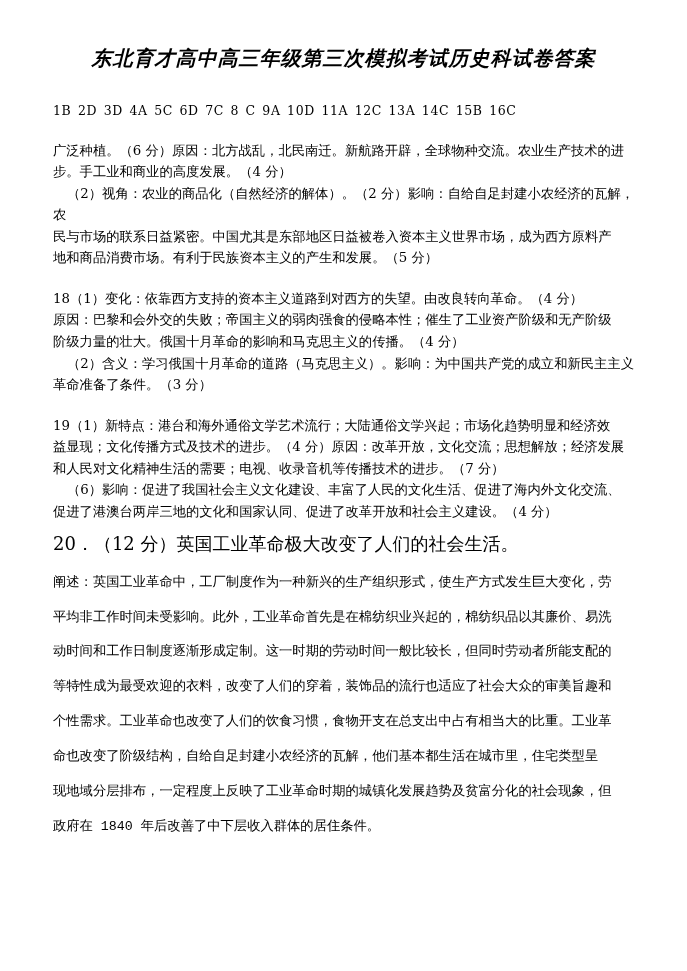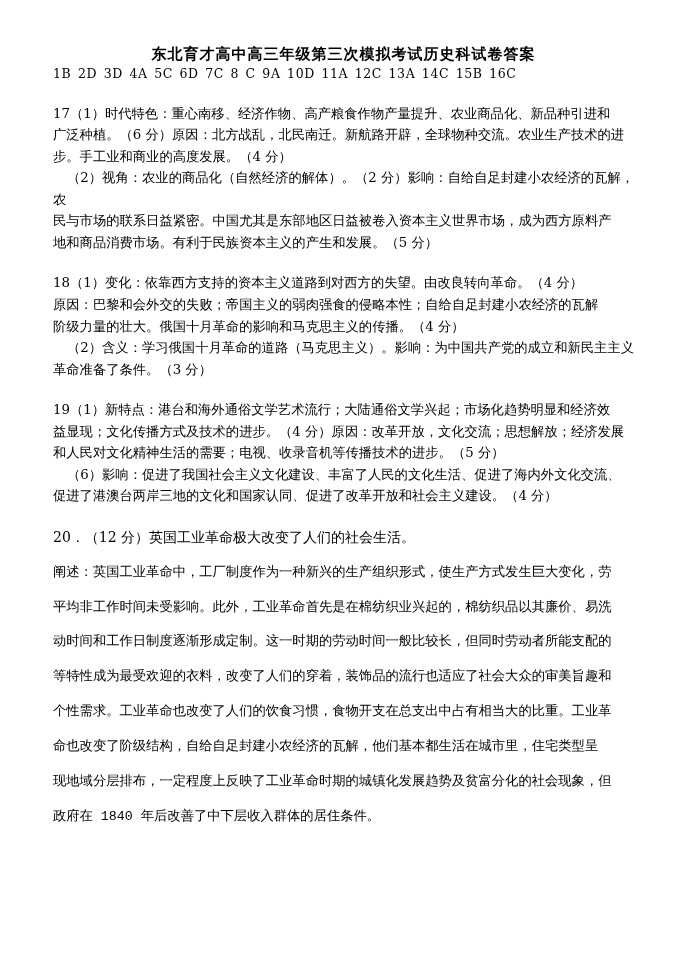--- a/index.html
+++ b/index.html
@@ -17,51 +17,53 @@
   .page {
     position: relative;
     width: 687px;
     height: 971px;
     box-sizing: border-box;
     padding: 0 53px;
     background: #ffffff;
   }
   .doc-title {
     text-align: center;
-    font-size: 15px;
+    font-size: 20px;
     font-weight: bold;
     letter-spacing: 1px;
     margin-top: 44px;
     margin-bottom: 0;
     line-height: 1.4;
     font-family: "DejaVu Sans", "Liberation Sans", sans-serif;
+    font-style: italic;
   }
   .answer-key {
+    margin-top: 30px;
     font-size: 12.5px;
     letter-spacing: 0.6px;
     line-height: 1.5;
     font-family: "DejaVu Serif", "Liberation Serif", serif;
     word-spacing: 2px;
   }
   .block {
     margin-top: 19px;
     font-size: 13.3px;
     line-height: 1.62;
     text-align: justify;
   }
   .block p {
     margin: 0;
     padding: 0;
   }
   .indent {
     text-indent: 14px;
   }
   .q20-head {
-    margin-top: 19px;
-    font-size: 14px;
+    margin-top: 7px;
+    font-size: 18px;
     line-height: 1.62;
   }
   .q20-body {
     font-size: 13.3px;
     line-height: 1.62;
     text-align: justify;
     font-family: Liberation Mono, monospace;
   }
   .spacer-bottom {
     height: 180px;
@@ -70,40 +72,39 @@
 </head>
 <body>
 
 <div class="page">
 
   <h1 class="doc-title">东北育才高中高三年级第三次模拟考试历史科试卷答案</h1>
 
   <div class="answer-key">1B  2D  3D 4A  5C  6D 7C 8 C 9A 10D 11A 12C 13A 14C 15B 16C</div>
 
   <div class="block">
-    <p>17（1）时代特色：重心南移、经济作物、高产粮食作物产量提升、农业商品化、新品种引进和</p>
     <p>广泛种植。（6 分）原因：北方战乱，北民南迁。新航路开辟，全球物种交流。农业生产技术的进</p>
     <p>步。手工业和商业的高度发展。（4 分）</p>
     <p class="indent">（2）视角：农业的商品化（自然经济的解体）。（2 分）影响：自给自足封建小农经济的瓦解，农</p>
     <p>民与市场的联系日益紧密。中国尤其是东部地区日益被卷入资本主义世界市场，成为西方原料产</p>
     <p>地和商品消费市场。有利于民族资本主义的产生和发展。（5 分）</p>
   </div>
 
   <div class="block">
     <p>18（1）变化：依靠西方支持的资本主义道路到对西方的失望。由改良转向革命。（4 分）</p>
-    <p>原因：巴黎和会外交的失败；帝国主义的弱肉强食的侵略本性；自给自足封建小农经济的瓦解</p>
+    <p>原因：巴黎和会外交的失败；帝国主义的弱肉强食的侵略本性；催生了工业资产阶级和无产阶级</p>
     <p>阶级力量的壮大。俄国十月革命的影响和马克思主义的传播。（4 分）</p>
     <p class="indent">（2）含义：学习俄国十月革命的道路（马克思主义）。影响：为中国共产党的成立和新民主主义</p>
     <p>革命准备了条件。（3 分）</p>
   </div>
 
   <div class="block">
     <p>19（1）新特点：港台和海外通俗文学艺术流行；大陆通俗文学兴起；市场化趋势明显和经济效</p>
     <p>益显现；文化传播方式及技术的进步。（4 分）原因：改革开放，文化交流；思想解放；经济发展</p>
-    <p>和人民对文化精神生活的需要；电视、收录音机等传播技术的进步。（5 分）</p>
+    <p>和人民对文化精神生活的需要；电视、收录音机等传播技术的进步。（7 分）</p>
     <p class="indent">（6）影响：促进了我国社会主义文化建设、丰富了人民的文化生活、促进了海内外文化交流、</p>
     <p>促进了港澳台两岸三地的文化和国家认同、促进了改革开放和社会主义建设。（4 分）</p>
   </div>
 
   <div class="q20-head">20．（12 分）英国工业革命极大改变了人们的社会生活。</div>
 
   <div class="q20-body">
     <p>阐述：英国工业革命中，工厂制度作为一种新兴的生产组织形式，使生产方式发生巨大变化，劳</p>
     <p>平均非工作时间未受影响。此外，工业革命首先是在棉纺织业兴起的，棉纺织品以其廉价、易洗</p>
     <p>动时间和工作日制度逐渐形成定制。这一时期的劳动时间一般比较长，但同时劳动者所能支配的</p>

